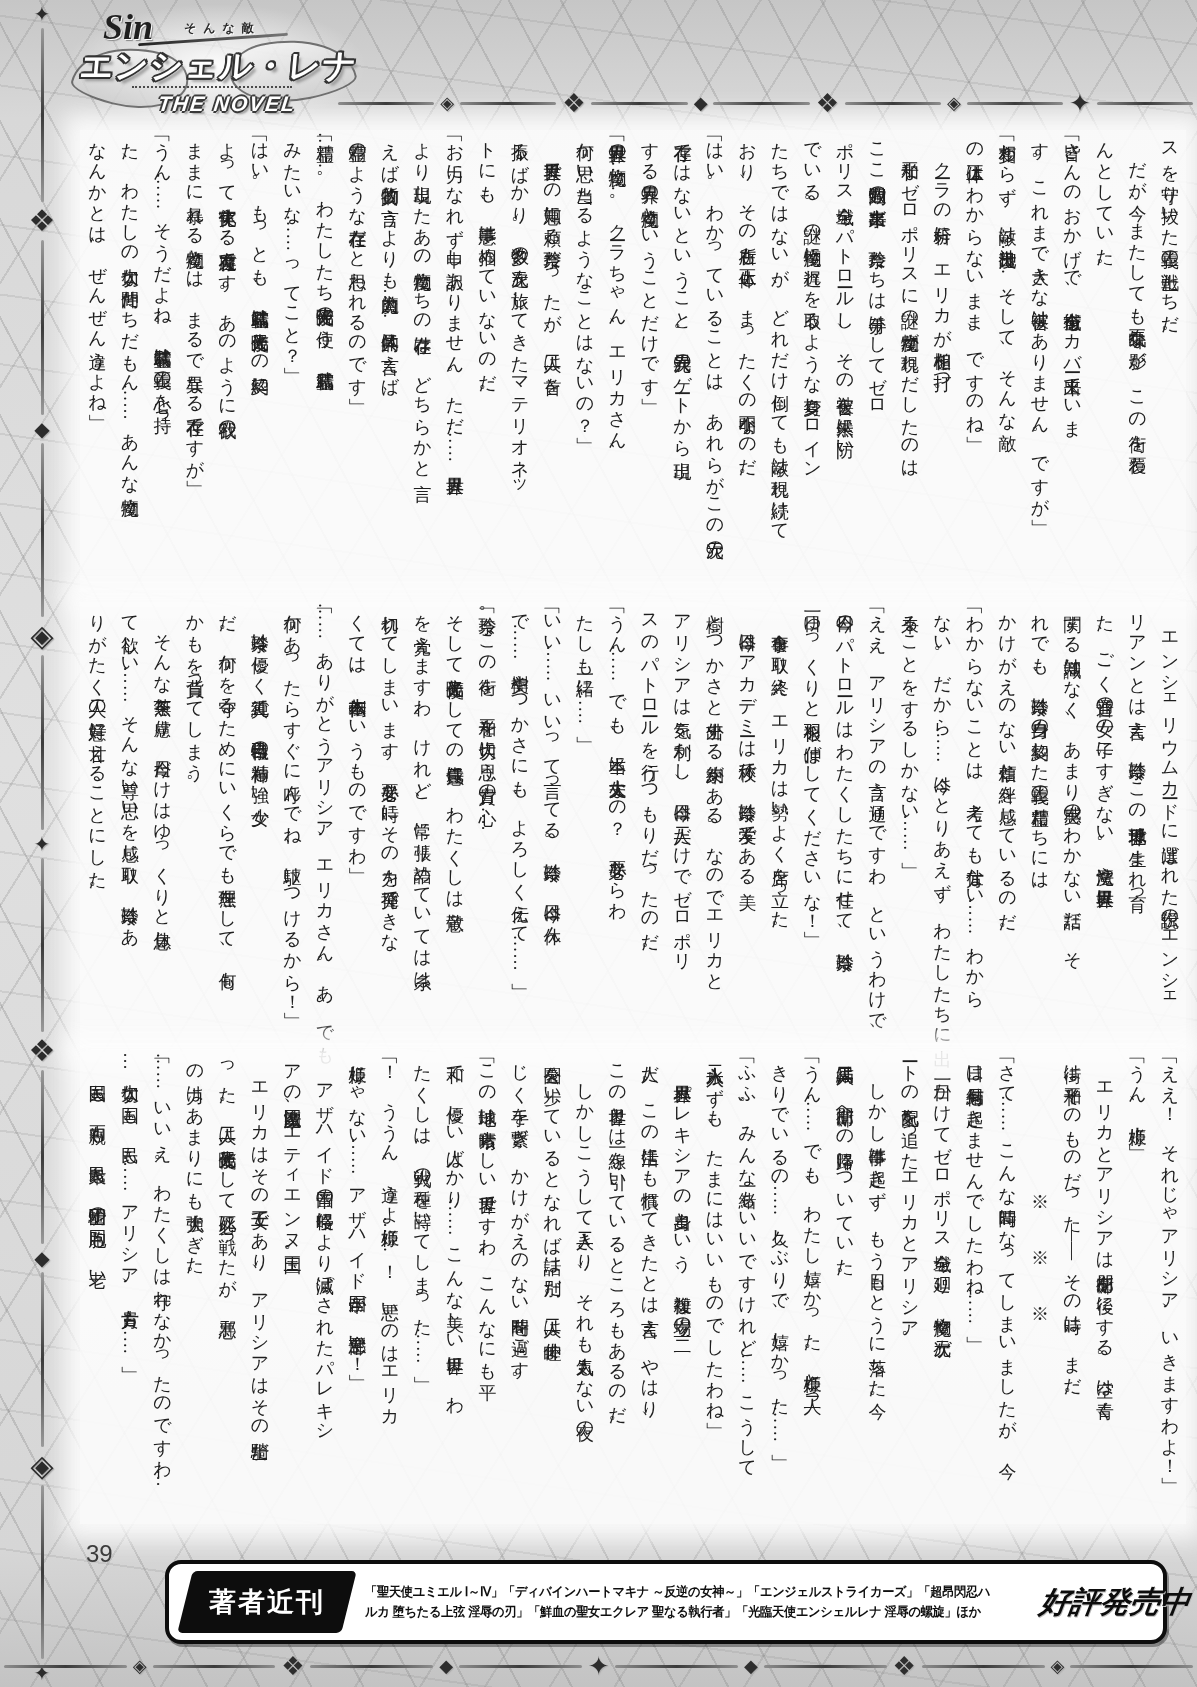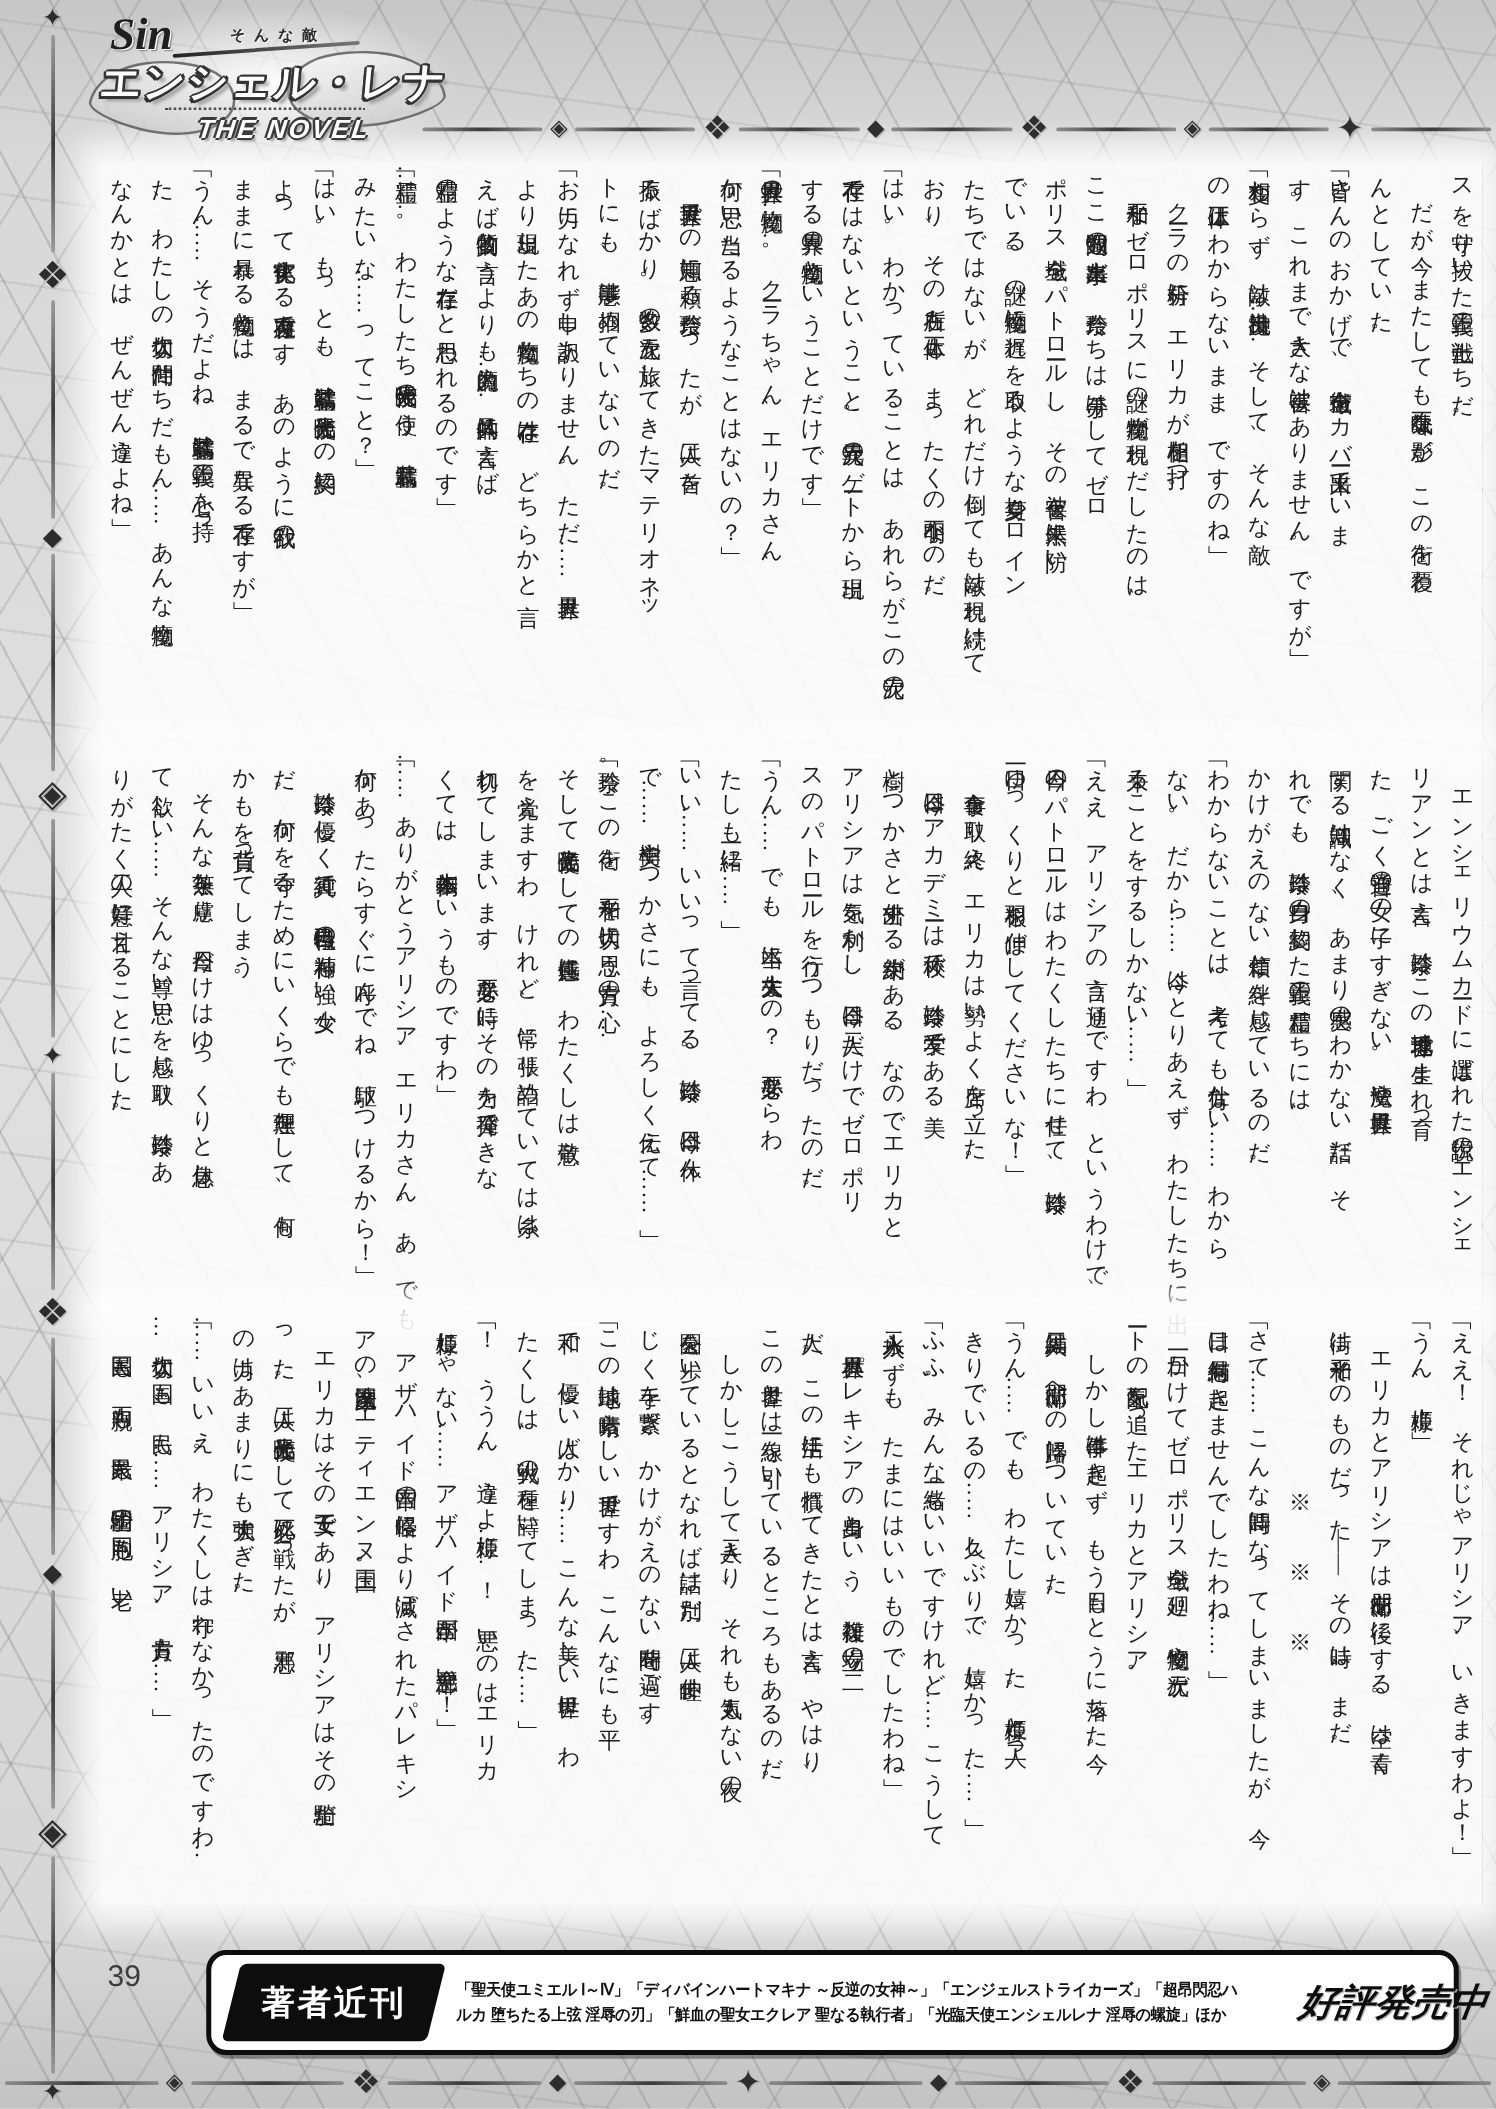--- a/index.html
+++ b/index.html
@@ -38,21 +38,21 @@
   .ob-line{flex:1;height:3px;background:linear-gradient(90deg,#8d8d8d,#3a3a3a,#8d8d8d);border-radius:2px;}
   .ob-gem{font-size:18px;line-height:1;padding:0 6px;text-shadow:1px 1px 1px #aaa;font-family:"DejaVu Sans",sans-serif;}
   .ob-gem.big{font-size:26px;}
   
   .logo-glow{position:absolute;left:66px;top:4px;width:300px;height:124px;z-index:1;
     background:radial-gradient(closest-side,rgba(255,255,255,.95),rgba(255,255,255,0));}
   .logo{position:absolute;left:80px;top:12px;width:276px;height:112px;z-index:3;}
   .wing{position:absolute;background:linear-gradient(180deg,#f4f4f4,#cfcfcf);border:2px solid #555;border-radius:70% 30% 60% 40%/80% 40% 60% 20%;opacity:.8;}
   .wing.left{left:-6px;top:34px;width:110px;height:58px;transform:rotate(14deg);}
   .wing.right{left:150px;top:26px;width:120px;height:60px;transform:rotate(-12deg) scaleX(-1);}
-  .logo-sin{position:absolute;left:8px;top:-6px;font:italic bold 36px "Liberation Serif",serif;color:#1f1f1f;
+  .logo-sin{position:absolute;left:23px;top:-6px;font:italic bold 36px "Liberation Serif",serif;color:#1f1f1f;
     text-shadow:1px 1px 0 #fff,2px 2px 1px #888;}
   .logo-swash{position:absolute;left:58px;top:26px;width:150px;height:3px;background:linear-gradient(90deg,#222,#777);transform:rotate(-4deg);border-radius:2px;}
   .logo-sub{position:absolute;left:104px;top:8px;font:bold 12px "Liberation Sans",sans-serif;letter-spacing:7px;color:#2a2a2a;text-shadow:1px 1px 0 #fff;white-space:nowrap;}
   .logo-main{position:absolute;left:0px;top:32px;white-space:nowrap;
     font:bold 33px "Liberation Sans",sans-serif;letter-spacing:1px;color:#fff;transform:skewX(-5deg);
     text-shadow:-2px 0 #333,2px 0 #333,0 -2px #333,0 2px #333,-1px -1px #333,1px 1px #333,-2px 2px #333,2px -2px #333,4px 4px 3px #999;}
   .logo-tagline{position:absolute;left:52px;top:74px;width:160px;border-top:2px dotted #4a4a4a;}
   .logo-banner{position:absolute;left:78px;top:80px;white-space:nowrap;
     font:bold italic 21px "Liberation Sans",sans-serif;letter-spacing:2px;color:#fff;transform:skewX(-7deg);
     text-shadow:-2px 0 #3a3a3a,2px 0 #3a3a3a,0 -2px #3a3a3a,0 2px #3a3a3a,-1px -1px #3a3a3a,1px 1px #3a3a3a,3px 3px 2px #999;}
@@ -62,21 +62,21 @@
     writing-mode:vertical-rl;text-orientation:mixed;
     background:rgba(253,253,253,.90);
     box-shadow:0 0 22px 16px rgba(253,253,253,.90);
     color:#1e1e1e;
   }
   .band-1{top:130px;height:462px;}
   .band-2{top:602px;height:446px;}
   .band-3{top:1052px;height:472px;}
   .tcol{margin:0;font-size:18px;line-height:32.5px;letter-spacing:0.6px;white-space:nowrap;}
   
-  .page-number{position:absolute;left:86px;top:1540px;z-index:3;font:24px "Liberation Sans",sans-serif;color:#3c3c3c;margin-top:28px;}
+  .page-number{position:absolute;left:86px;top:1540px;z-index:3;font:24px "Liberation Sans",sans-serif;color:#3c3c3c;}
   .footer-bar{
     position:absolute;left:165px;top:1560px;width:1002px;height:84px;z-index:3;
     background:#fff;border:4px solid #0d0d0d;border-radius:16px;
     display:flex;align-items:center;box-sizing:border-box;padding:0 12px 0 10px;
     box-shadow:2px 3px 0 rgba(0,0,0,.35);
   }
   .author-label{
     background:#0d0d0d;color:#fff;border-radius:5px;
     transform:skewX(-14deg);padding:13px 24px;margin-left:6px;flex:0 0 auto;
   }

